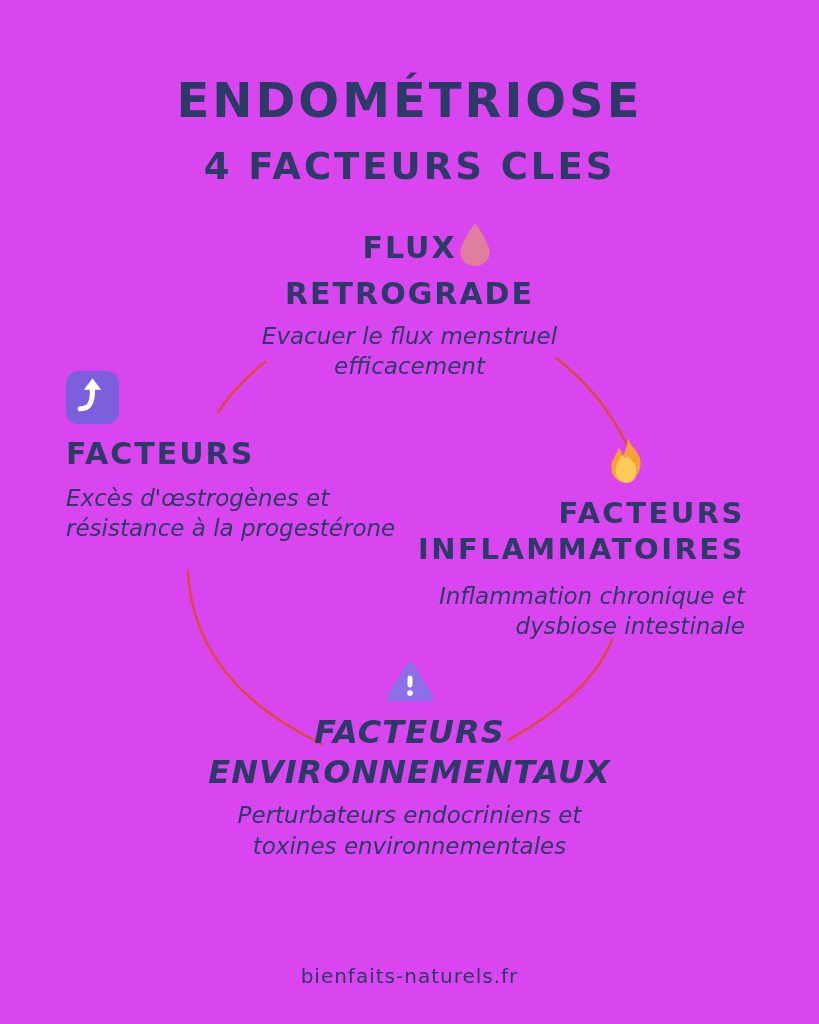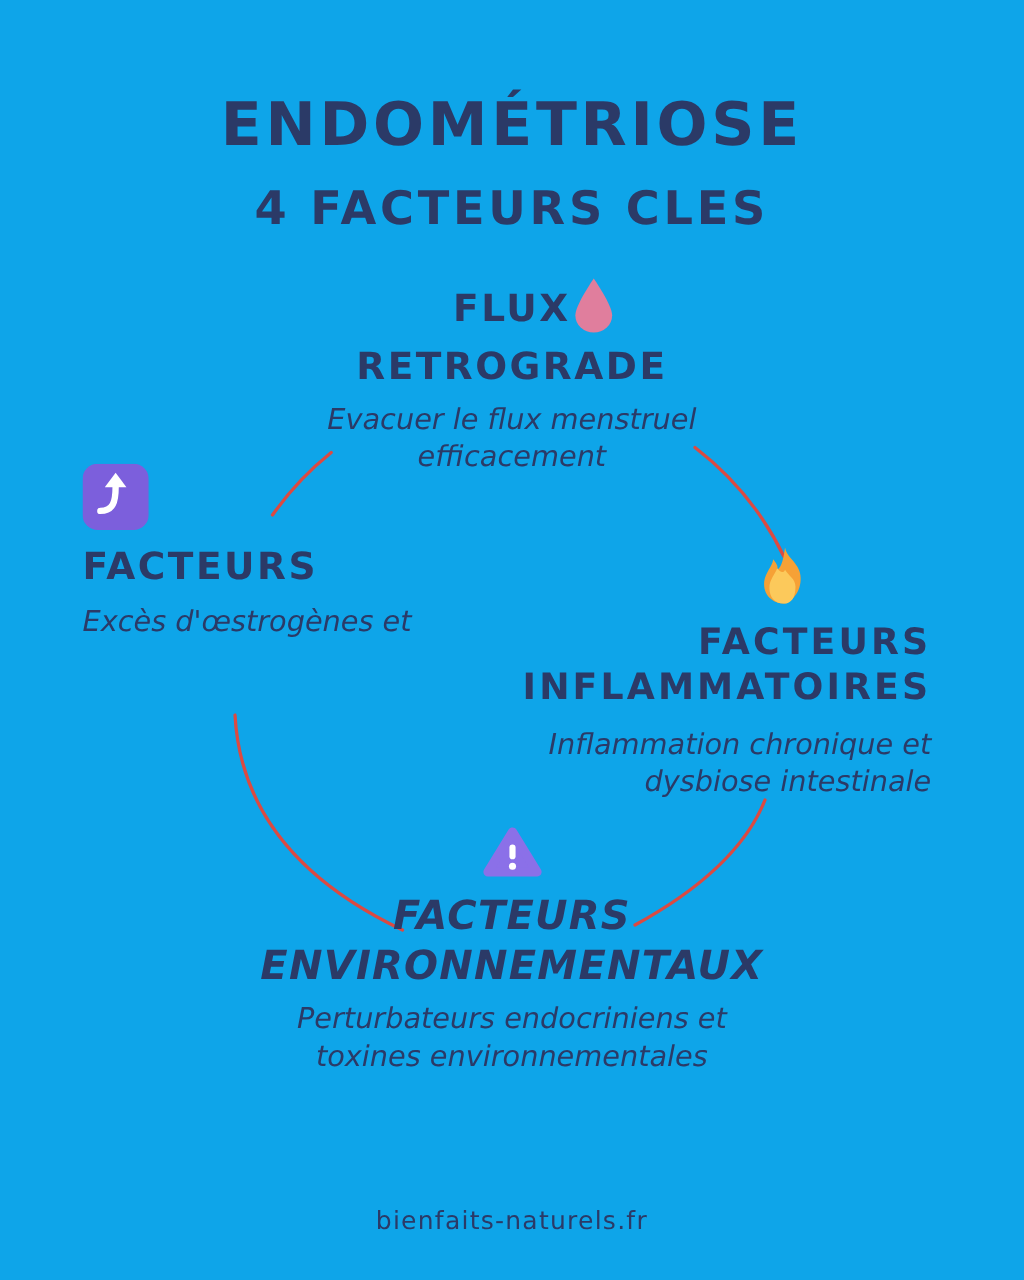--- a/index.html
+++ b/index.html
@@ -2,21 +2,21 @@
 <html><head>
 <meta charset="utf-8">
 <style>
   * { margin: 0; padding: 0; box-sizing: border-box; }
   html, body { background: #f5e9fc; }
   body { font-family: "DejaVu Sans", sans-serif; }
   .page {
     position: relative;
     width: 819px;
     height: 1024px;
-    background: #0ea5e9;
+    background: #d946ef;
     overflow: hidden;
     color: #2b3a67;
   }
   .arcs {
     position: absolute;
     inset: 0;
     width: 819px;
     height: 1024px;
     pointer-events: none;
   }
@@ -174,20 +174,21 @@
         <rect x="0" y="0" width="52" height="52" rx="12" fill="#7c5fdc"></rect>
         <path d="M14,37 C24,37 26,30 26,18" fill="none" stroke="#ffffff" stroke-width="5" stroke-linecap="round"></path>
         <polygon points="26,7 17.5,18.5 34.5,18.5" fill="#ffffff"></polygon>
       </svg>
     </span>
     <div class="heading">
       <div>FACTEURS</div>
     </div>
     <div class="desc">
       <div>Excès d'œstrogènes et</div>
+      <div>résistance à la progestérone</div>
     </div>
   </section>
 
   <section class="factor-inflammatory">
     <span class="fire-wrap">
       <svg viewBox="0 0 44 46" width="46" height="48">
         <path d="M23,0 C24,7 31,10 34,18 C37,27 33,39 23,43 C13,43 6,36 7,26 C8,19 13,15 14,9 C16,12 18,14 17,17 C21,15 22,6 23,0 Z" fill="#f6a136"></path>
         <path d="M22,43 C15,43 11,38 11,31 C11,25 15,21 17,16 C19,19 22,20 23,17 C26,22 31,24 31,30 C31,38 28,43 22,43 Z" fill="#fcc95b"></path>
       </svg>
     </span>

